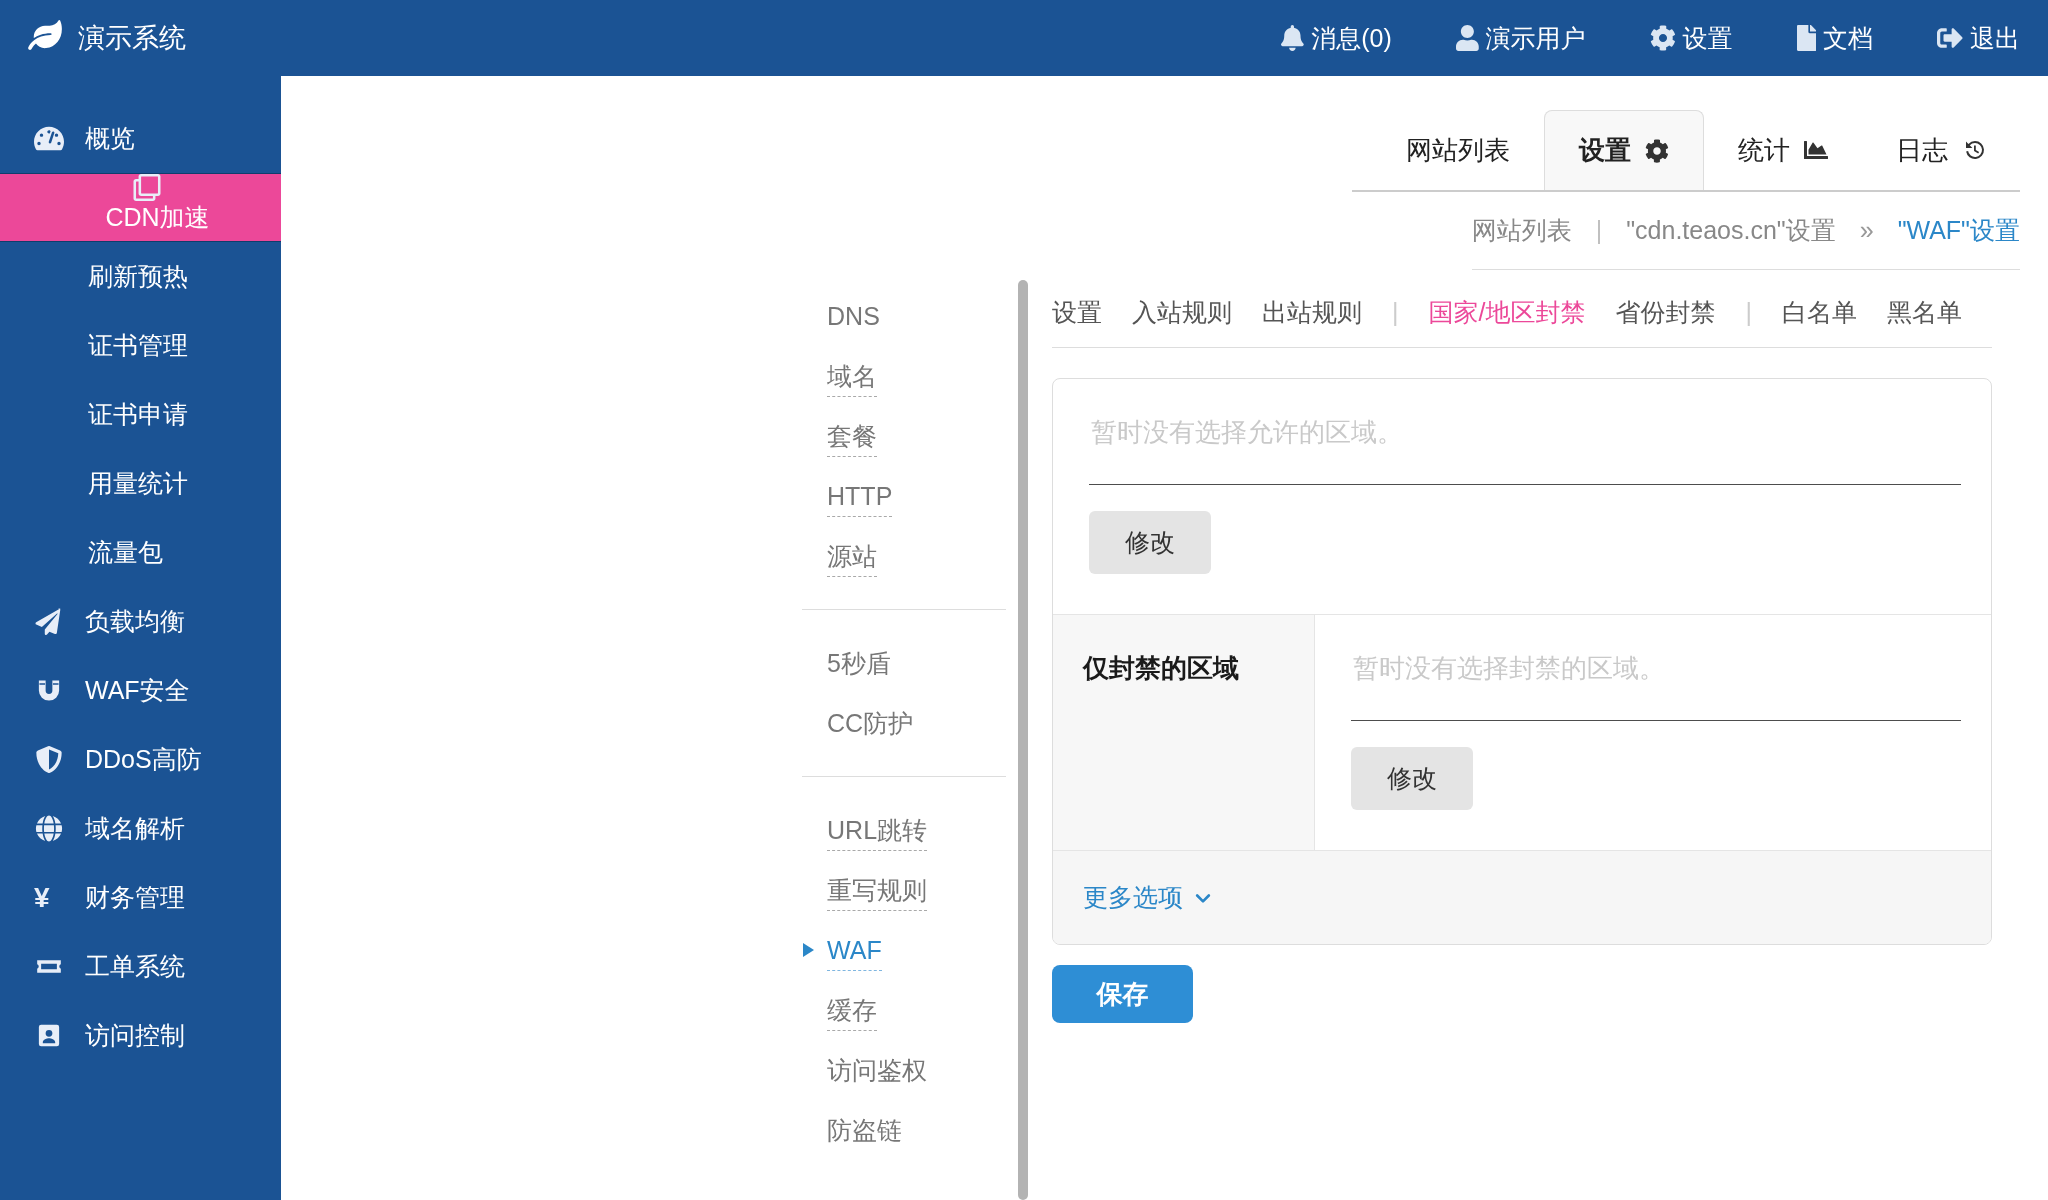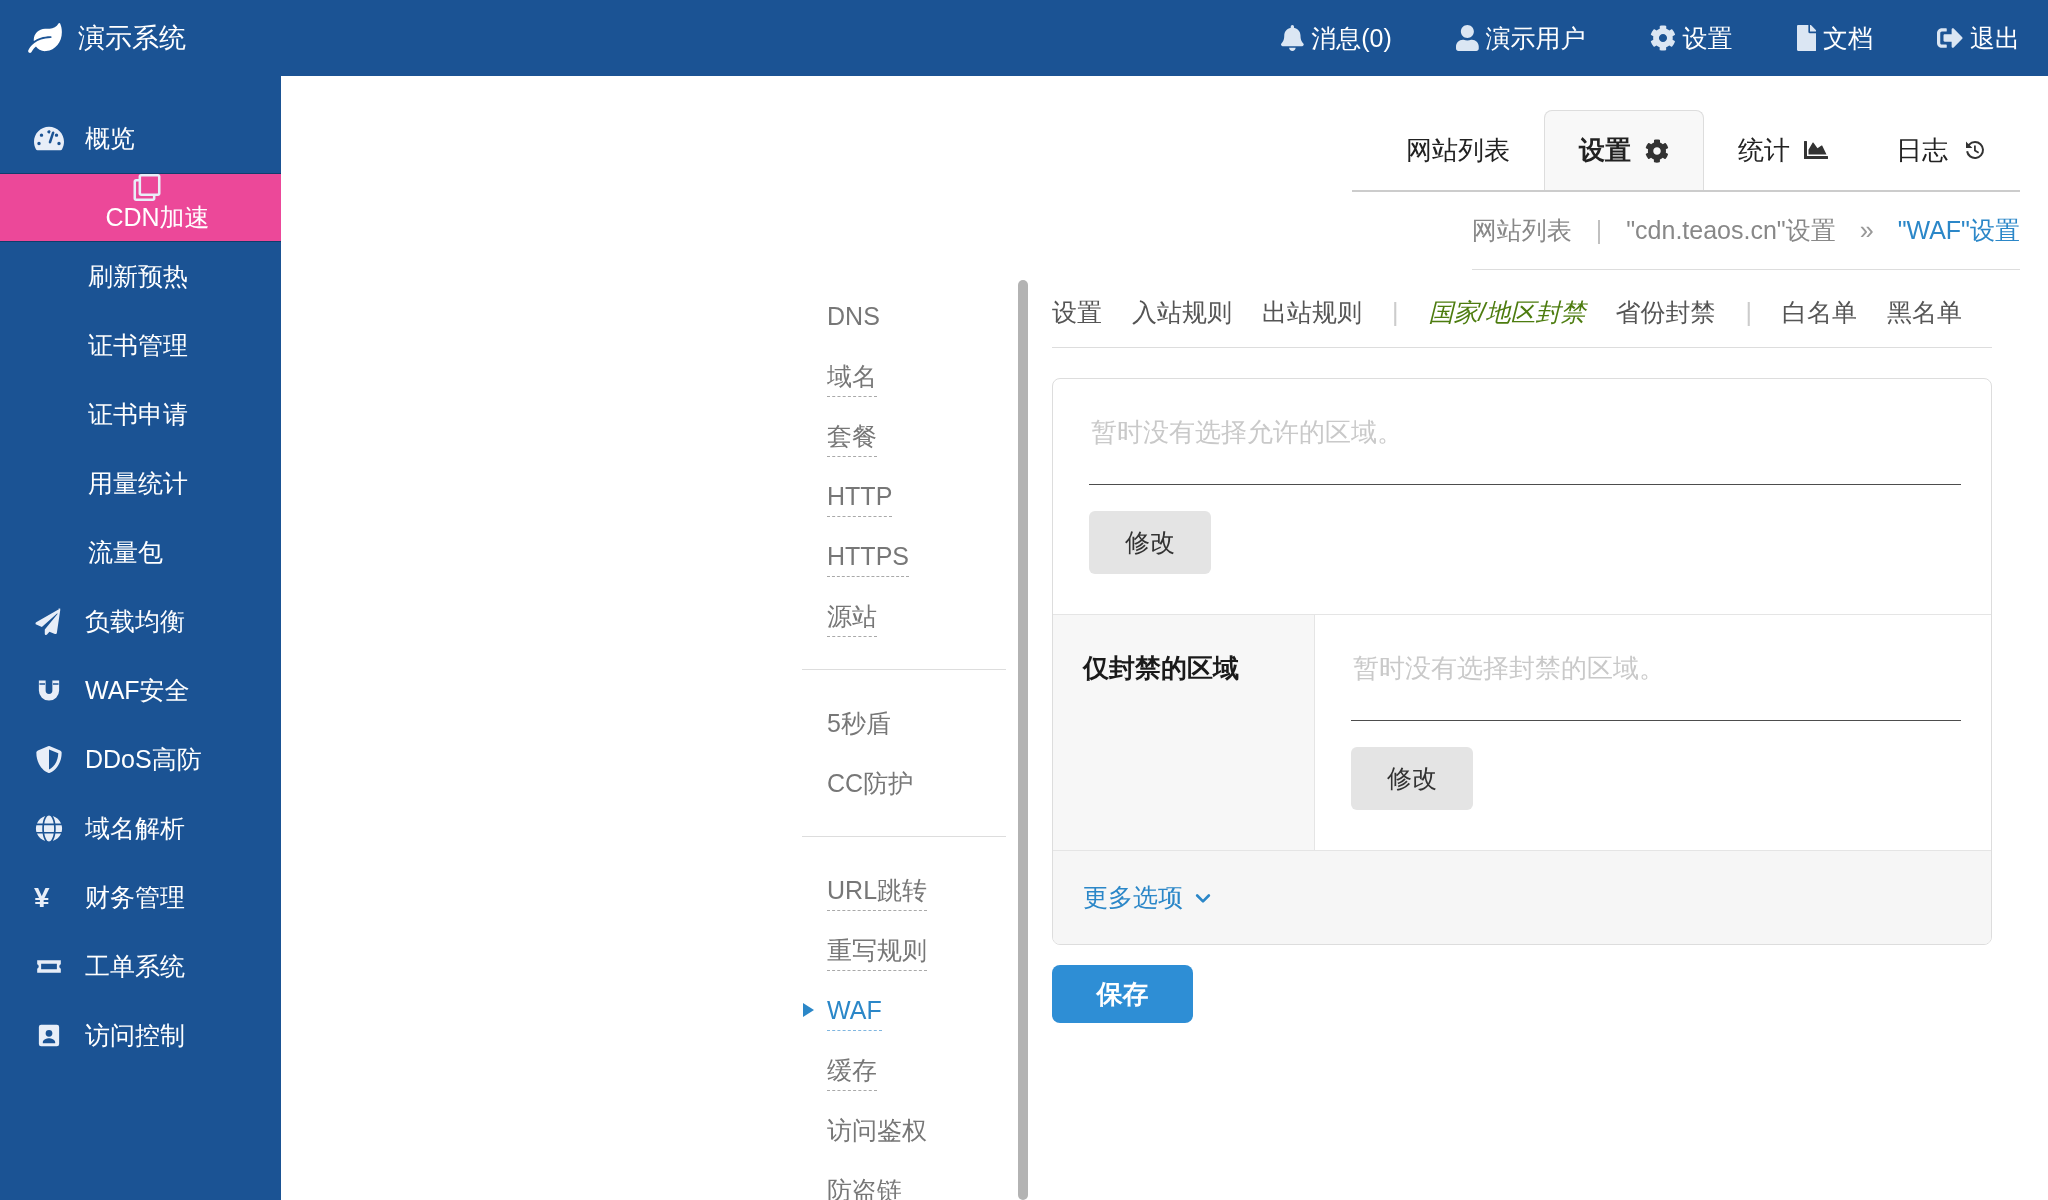--- a/index.html
+++ b/index.html
@@ -2,21 +2,21 @@
 <html><head>
 <meta charset="utf-8">
 <style>
   * { margin:0; padding:0; box-sizing:border-box; }
   html,body { width:2048px; height:1200px; }
   body { font-family:"Liberation Sans","DejaVu Sans",sans-serif; background:#fff; overflow:hidden; }
   .page { width:2048px; height:1200px; display:flex; flex-direction:column; }
 
   
   .topbar { height:76px; background:#1b5394; display:flex; align-items:center; padding:0 28px; flex:none; }
-  .brand { display:flex; align-items:center; gap:16px; color:#fff; font-size:27px; }
+  .brand { display:flex; gap:16px; color:#fff; font-size:27px; }
   .brand svg { width:34px; height:30px; fill:#fff; }
   .top-menu { margin-left:auto; display:flex; align-items:center; gap:64px; }
   .top-item { display:flex; align-items:center; gap:7px; color:#fff; font-size:25px; cursor:pointer; }
   .top-item svg { height:26px; fill:#dbe6f3; }
 
   
   .layout { flex:1; display:flex; min-height:0; }
   .sidebar { width:281px; background:#1b5394; padding-top:28px; flex:none; }
   .sb-item { height:69px; display:flex; align-items:center; padding-left:34px; color:#fff; font-size:25px; cursor:pointer; }
   .sb-item .ico { width:36px; margin-right:15px; display:flex; align-items:center; }
@@ -51,21 +51,21 @@
                  border-left:11px solid #2b87c8; border-top:7px solid transparent; border-bottom:7px solid transparent; }
   .sm-sep { border-top:1px solid #ddd; margin:23px 12px 23px -25px; }
 
   .vscroll { width:10px; flex:none; position:relative; }
   .vscroll-thumb { position:absolute; top:10px; bottom:0; left:0; width:10px; border-radius:5px; background:#b3b3b3; }
 
   
   .content { flex:1; padding:0 56px 0 24px; min-width:0; }
   .waf-nav { margin-top:26px; padding-bottom:18px; border-bottom:1px solid #ddd; display:flex; align-items:center; font-size:25px; color:#555; }
   .waf-nav a { cursor:pointer; margin-right:30px; }
-  .waf-nav a.active { color:#4d7c0f;font-style:italic; }
+  .waf-nav a.active { color:#ec4899; }
   .waf-nav .vbar { color:#ccc; margin-right:30px; }
 
   .panel { margin-top:30px; border:1px solid #ddd; border-radius:8px; overflow:hidden; }
   .frow { display:flex; border-bottom:1px solid #e5e5e5; }
   .fl { width:262px; flex:none; background:#f7f7f7; border-right:1px solid #e5e5e5; padding:36px 16px 0 30px; font-size:26px; font-weight:bold; color:#1a1a1a; }
   .fv { flex:1; padding:26px 30px 40px 36px; }
   .field { border-bottom:1px solid #4d4d4d; padding:10px 0 34px 2px; font-size:26px; color:#c9c9c9; }
   .modify-btn { margin-top:26px; background:#e4e4e4; border:none; border-radius:6px; padding:15px 36px; font-size:25px; color:#333; font-family:inherit; cursor:pointer; }
   .pfoot { background:#f6f6f6; padding:30px 30px; display:flex; align-items:center; gap:10px; font-size:25px; color:#2b87c8; cursor:pointer; }
   .pfoot svg { width:20px; height:20px; stroke:#2b87c8; stroke-width:3.2; fill:none; stroke-linecap:round; stroke-linejoin:round; }
@@ -243,21 +243,20 @@
         <a class="current">"WAF"设置</a>
       </div>
 
       <div class="content-row">
 
         <nav class="submenu">
           <a class="sm-item"><span class="sm-text">DNS</span></a>
           <a class="sm-item"><span class="sm-text dashed">域名</span></a>
           <a class="sm-item"><span class="sm-text dashed">套餐</span></a>
           <a class="sm-item"><span class="sm-text dashed">HTTP</span></a>
-          <a class="sm-item"><span class="sm-text dashed">HTTPS</span></a>
           <a class="sm-item"><span class="sm-text dashed">源站</span></a>
           <div class="sm-sep"></div>
           <a class="sm-item"><span class="sm-text">5秒盾</span></a>
           <a class="sm-item"><span class="sm-text">CC防护</span></a>
           <div class="sm-sep"></div>
           <a class="sm-item"><span class="sm-text dashed">URL跳转</span></a>
           <a class="sm-item"><span class="sm-text dashed">重写规则</span></a>
           <a class="sm-item active"><span class="caret-right"></span><span class="sm-text dashed">WAF</span></a>
           <a class="sm-item"><span class="sm-text dashed">缓存</span></a>
           <a class="sm-item"><span class="sm-text">访问鉴权</span></a>

